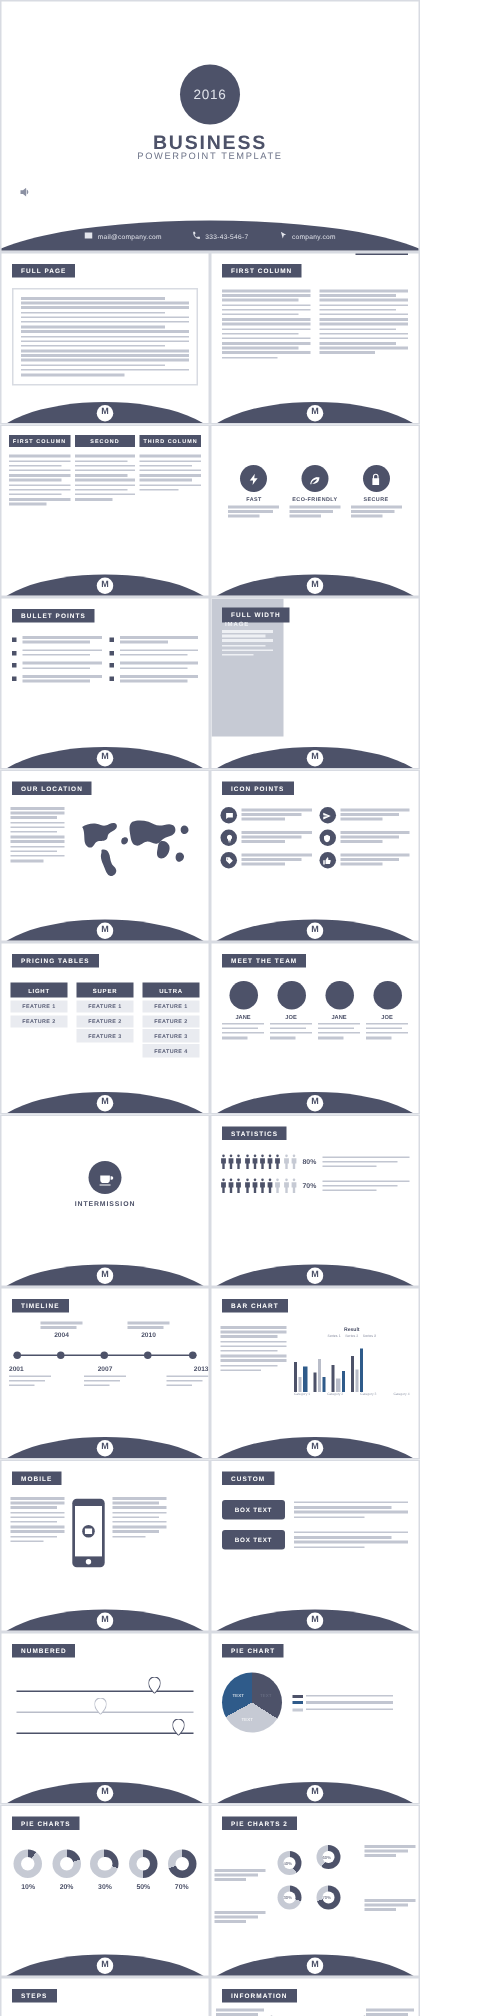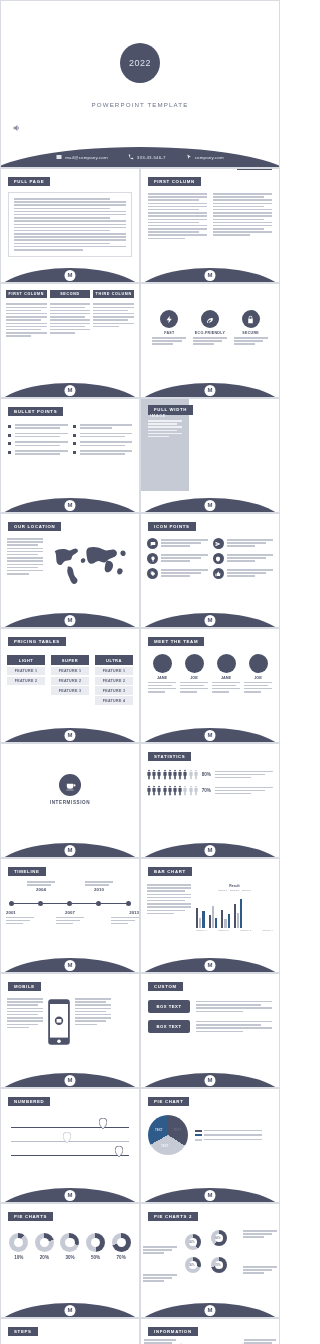--- a/index.html
+++ b/index.html
@@ -130,21 +130,22 @@
     letter-spacing:.5px; text-align:center; padding:4px 0; width:42px;
     border-radius:2px;
   }
 </style>
 </head>
 <body>
 
 <div class="deck">
 
   <div class="slide hero">
-    <div class="hero-circle">2022</div>
+    <div class="hero-circle">2016</div>
+    <div class="hero-title">BUSINESS</div>
     <div class="hero-sub">POWERPOINT TEMPLATE</div>
     <div class="speaker">
       <svg width="10" height="10" viewBox="0 0 24 24" fill="#8b90a2">
           <path d="M4 9v6h4l5 4V5L8 9H4zm12.5 3c0-1.8-1-3.3-2.5-4v8c1.5-.7 2.5-2.2 2.5-4z"></path>
         </svg>
     </div>
     <div class="hero-bar">
       <div class="hero-bar-bg"></div>
       <div class="contact-item">
         <svg class="cicon" viewBox="0 0 24 24">

